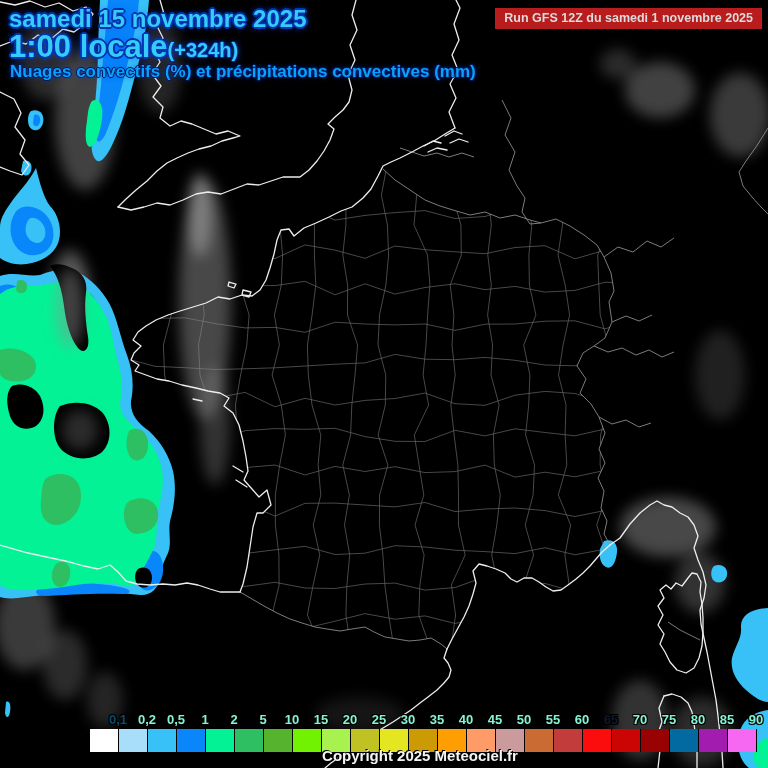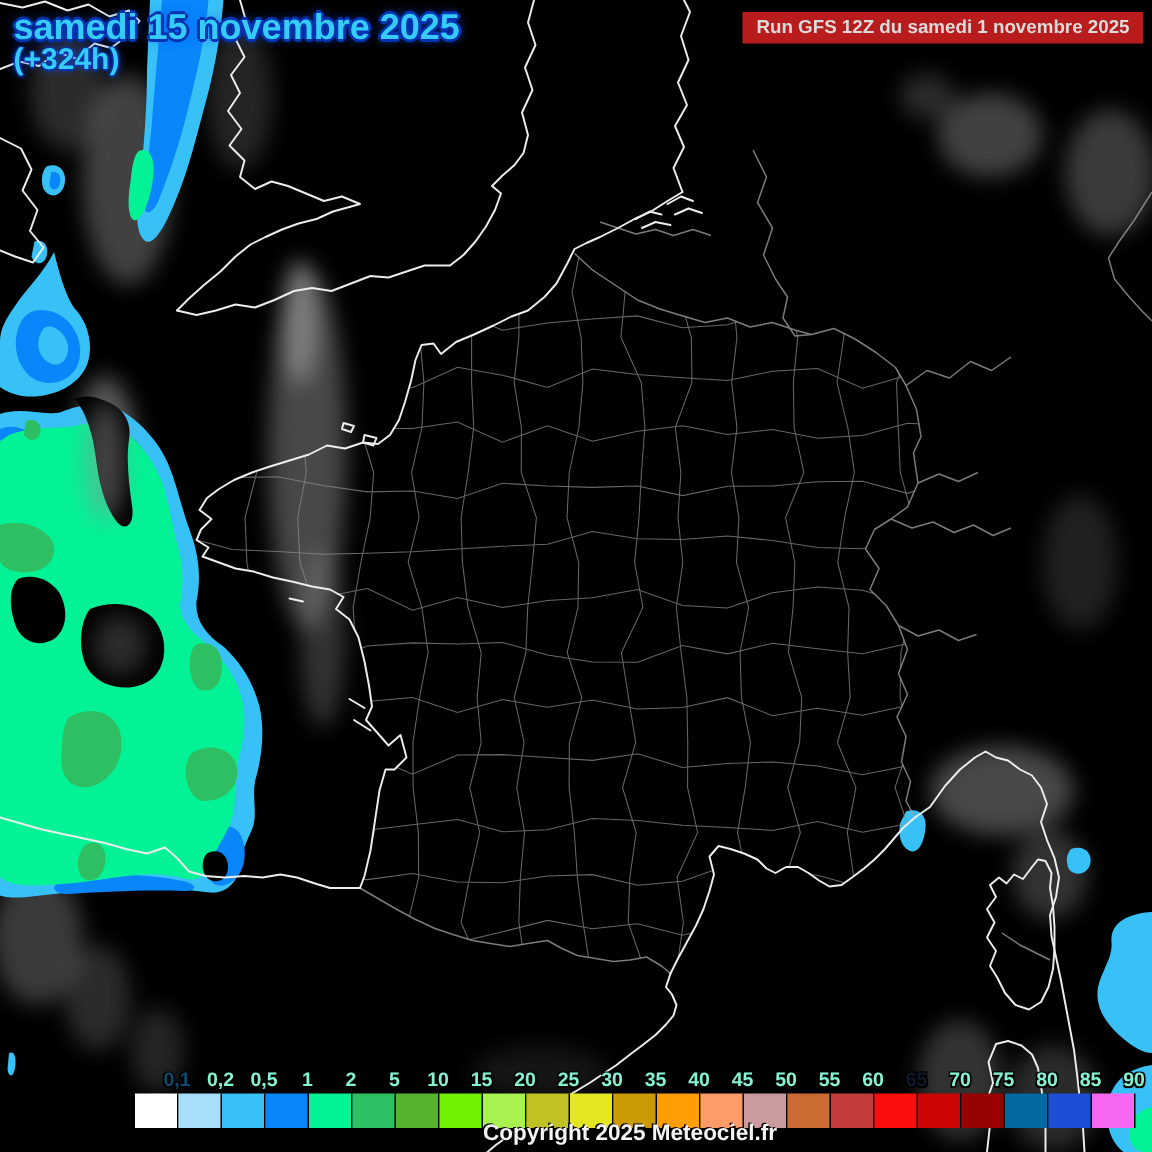--- a/index.html
+++ b/index.html
@@ -193,22 +193,24 @@
 
     <path d="M697,574 L701,582 700,592 702,604 703,618 703,632 702,646 699,658 694,668 686,673 677,670 670,662 665,652 660,644 664,634 658,625 663,615 658,606 664,598 660,590 666,585 671,589 676,583 682,586 688,578 692,573 697,574 Z"></path>
 
     <path d="M664,696 L672,694 681,697 688,703 692,712 694,724 696,738 697,753 697,768"></path>
     <path d="M664,696 L659,708 662,722 657,736 660,750 658,768"></path>
   </g>
 </svg>
 
 <div class="hdr-date" style="color: rgb(53, 203, 250);">samedi 15 novembre 2025</div>
 <div class="hdr-time-row">
+  <span class="hdr-time" style="color: rgb(53, 203, 250);">1:00 locale</span>
   <span class="hdr-offset" style="color: rgb(53, 203, 250);">(+324h)</span>
 </div>
+<div class="hdr-sub" style="color: rgb(9, 161, 252);">Nuages convectifs (%) et précipitations convectives (mm)</div>
 
 <div class="run-box">
   <span>Run GFS 12Z du samedi 1 novembre 2025</span>
 </div>
 
 <div class="legend" id="legend-row">
       <div class="cell" style="background: rgb(255, 255, 255);">
         <span class="lbl" style="color: #0c4a6e;">0,1</span>
       </div>
       <div class="cell" style="background: rgb(168, 222, 250);">
@@ -264,21 +266,21 @@
       </div>
       <div class="cell" style="background: rgb(203, 4, 4);">
         <span class="lbl" style="color: rgb(133, 242, 211);">70</span>
       </div>
       <div class="cell" style="background: rgb(152, 2, 2);">
         <span class="lbl" style="color: rgb(133, 242, 211);">75</span>
       </div>
       <div class="cell" style="background: #0369a1;">
         <span class="lbl" style="color: rgb(133, 242, 211);">80</span>
       </div>
-      <div class="cell" style="background: #1d4ed8; text-align: right;">
+      <div class="cell" style="background: #a21caf; text-align: right;">
         <span class="lbl" style="color: rgb(133, 242, 211);">85</span>
       </div>
       <div class="cell" style="background: rgb(247, 104, 242);">
         <span class="lbl" style="color: rgb(133, 242, 211);">90</span>
       </div>
     </div>
 
 <div class="copyright">Copyright 2025 Meteociel.fr</div>
 
 </div>

